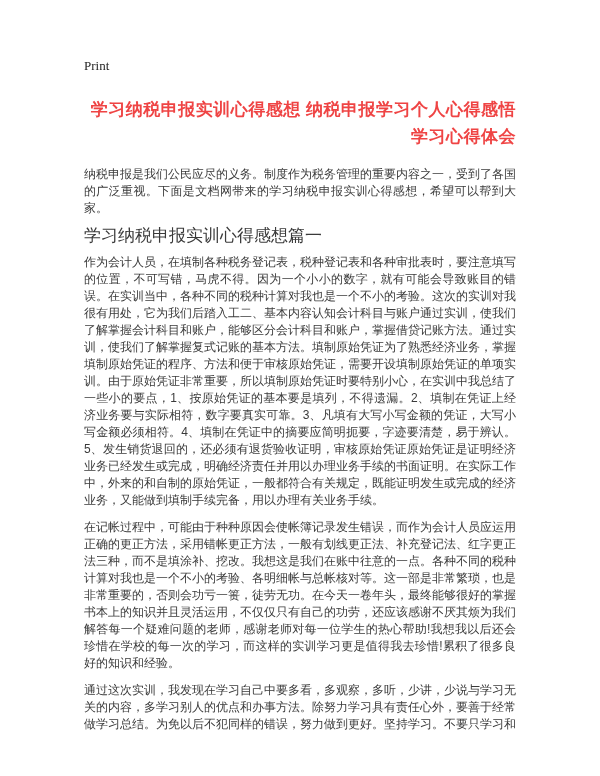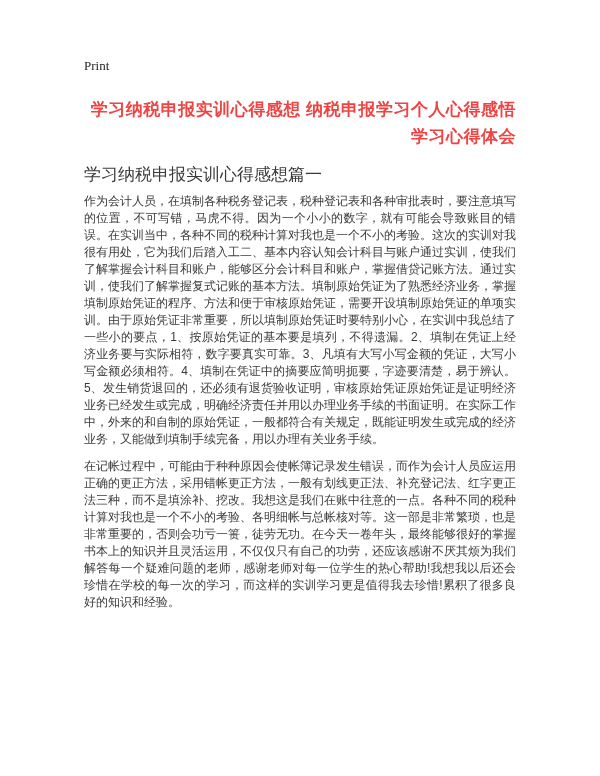--- a/index.html
+++ b/index.html
@@ -64,21 +64,23 @@
 </head>
 <body>
 
 <div class="page">
 
   <span class="print-link">Print</span>
 
   <h1 class="doc-title">学习纳税申报实训心得感想 纳税申报学习个人心得感悟 学习心得体会</h1>
 
 
+  <p class="doc-paragraph">纳税申报是我们公民应尽的义务。制度作为税务管理的重要内容之一，受到了各国的广泛重视。下面是文档网带来的学习纳税申报实训心得感想，希望可以帮到大家。</p>
 
   <p class="section-heading">学习纳税申报实训心得感想篇一</p>
 
   <p class="doc-paragraph">作为会计人员，在填制各种税务登记表，税种登记表和各种审批表时，要注意填写的位置，不可写错，马虎不得。因为一个小小的数字，就有可能会导致账目的错误。在实训当中，各种不同的税种计算对我也是一个不小的考验。这次的实训对我很有用处，它为我们后踏入工二、基本内容认知会计科目与账户通过实训，使我们了解掌握会计科目和账户，能够区分会计科目和账户，掌握借贷记账方法。通过实训，使我们了解掌握复式记账的基本方法。填制原始凭证为了熟悉经济业务，掌握填制原始凭证的程序、方法和便于审核原始凭证，需要开设填制原始凭证的单项实训。由于原始凭证非常重要，所以填制原始凭证时要特别小心，在实训中我总结了一些小的要点，1、按原始凭证的基本要是填列，不得遗漏。2、填制在凭证上经济业务要与实际相符，数字要真实可靠。3、凡填有大写小写金额的凭证，大写小写金额必须相符。4、填制在凭证中的摘要应简明扼要，字迹要清楚，易于辨认。5、发生销货退回的，还必须有退货验收证明，审核原始凭证原始凭证是证明经济业务已经发生或完成，明确经济责任并用以办理业务手续的书面证明。在实际工作中，外来的和自制的原始凭证，一般都符合有关规定，既能证明发生或完成的经济业务，又能做到填制手续完备，用以办理有关业务手续。</p>
 
   <p class="doc-paragraph">在记帐过程中，可能由于种种原因会使帐簿记录发生错误，而作为会计人员应运用正确的更正方法，采用错帐更正方法，一般有划线更正法、补充登记法、红字更正法三种，而不是填涂补、挖改。我想这是我们在账中往意的一点。各种不同的税种计算对我也是一个不小的考验、各明细帐与总帐核对等。这一部是非常繁琐，也是非常重要的，否则会功亏一篑，徒劳无功。在今天一卷年头，最终能够很好的掌握书本上的知识并且灵活运用，不仅仅只有自己的功劳，还应该感谢不厌其烦为我们解答每一个疑难问题的老师，感谢老师对每一位学生的热心帮助!我想我以后还会珍惜在学校的每一次的学习，而这样的实训学习更是值得我去珍惜!累积了很多良好的知识和经验。</p>
 
+  <p class="doc-paragraph">通过这次实训，我发现在学习自己中要多看，多观察，多听，少讲，少说与学习无关的内容，多学习别人的优点和办事方法。除努力学习具有责任心外，要善于经常做学习总结。为免以后不犯同样的错误，努力做到更好。坚持学习。不要只学习和</p>
 
 </div>
 
 </body></html>

